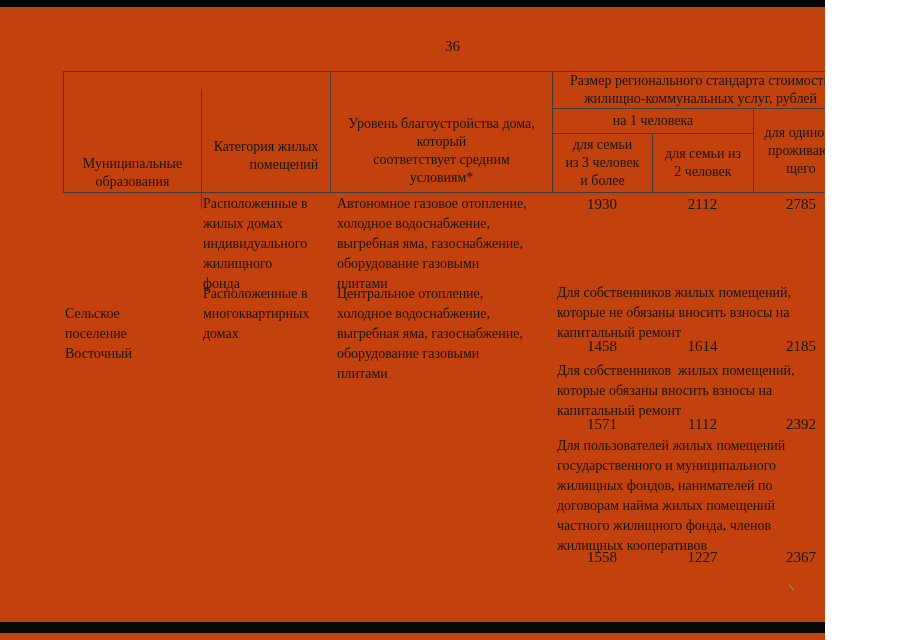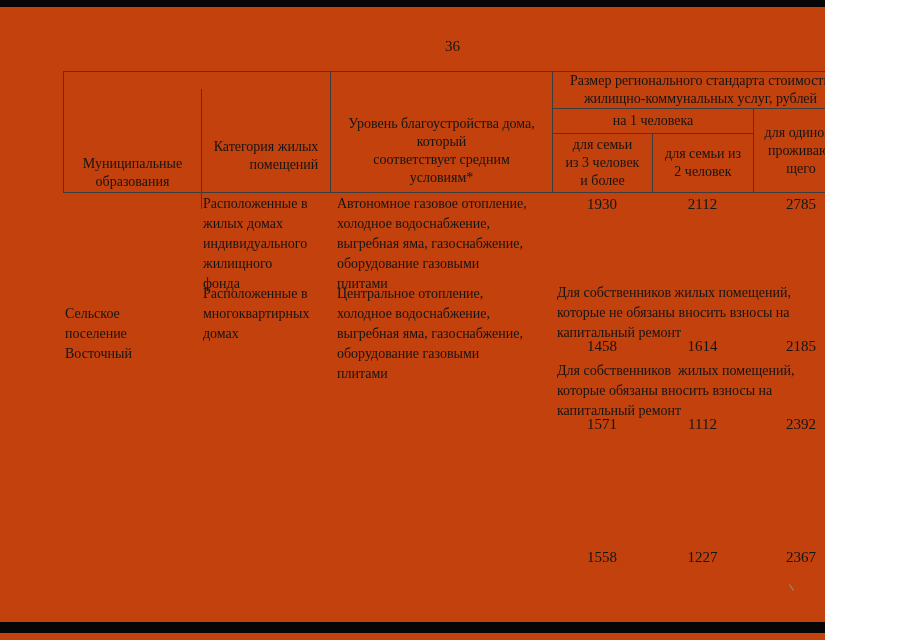--- a/index.html
+++ b/index.html
@@ -122,20 +122,26 @@
 
   <div class="tb" style="left:557px; top:361px;">Для собственников  жилых помещений,
 которые обязаны вносить взносы на
 капитальный ремонт</div>
   <div class="numrow" style="top:417px;">
     <span class="w4">1571</span>
     <span class="w5">1112</span>
     <span class="w6">2392</span>
   </div>
 
+  <div class="tb" style="left:557px; top:436px;">Для пользователей жилых помещений
+государственного и муниципального
+жилищных фондов, нанимателей по
+договорам найма жилых помещений
+частного жилищного фонда, членов
+жилищных кооперативов</div>
   <div class="numrow" style="top:550px;align-items:center;">
     <span class="w4">1558</span>
     <span class="w5">1227</span>
     <span class="w6">2367</span>
   </div>
 
   <div class="artifact"></div>
 
   <div class="scan-bar bottom"></div>
 

